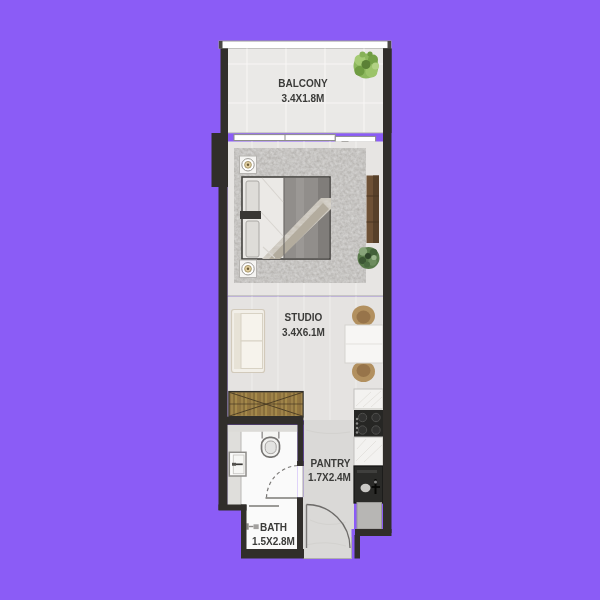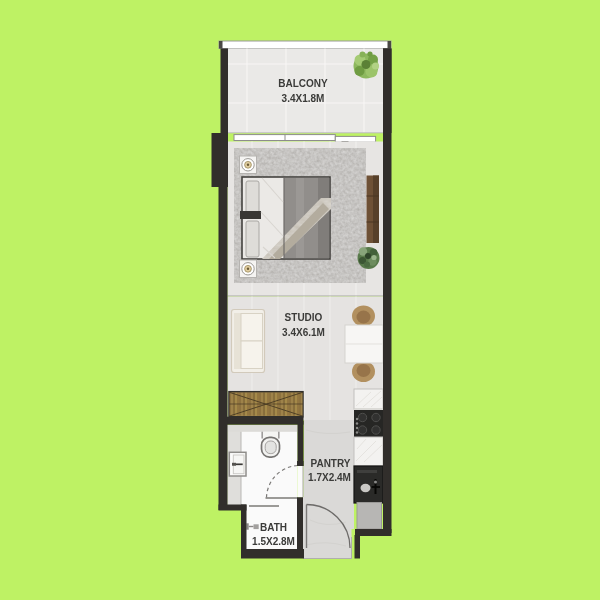--- a/index.html
+++ b/index.html
@@ -1,16 +1,16 @@
 <!DOCTYPE html>
 <html><head>
 <meta charset="utf-8">
 <style>
   html,body{margin:0;padding:0;background:#ffffff;}
-  .page{width:600px;height:600px;position:relative;overflow:hidden;background:#bef264;filter:blur(0.45px);}
+  .page{width:600px;height:600px;position:relative;overflow:hidden;background:#8b5cf6;filter:blur(0.45px);}
   svg{display:block;}
   text{font-family:"Liberation Sans", sans-serif;font-weight:bold;fill:#3b3b39;}
 </style>
 </head>
 <body>
 <div class="page">
 <svg width="600" height="600" viewBox="0 0 600 600">
 <defs>
   <filter id="rough" x="-10%" y="-10%" width="120%" height="120%">
     <feTurbulence type="fractalNoise" baseFrequency="0.35" numOctaves="2" seed="7" result="n"></feTurbulence>

